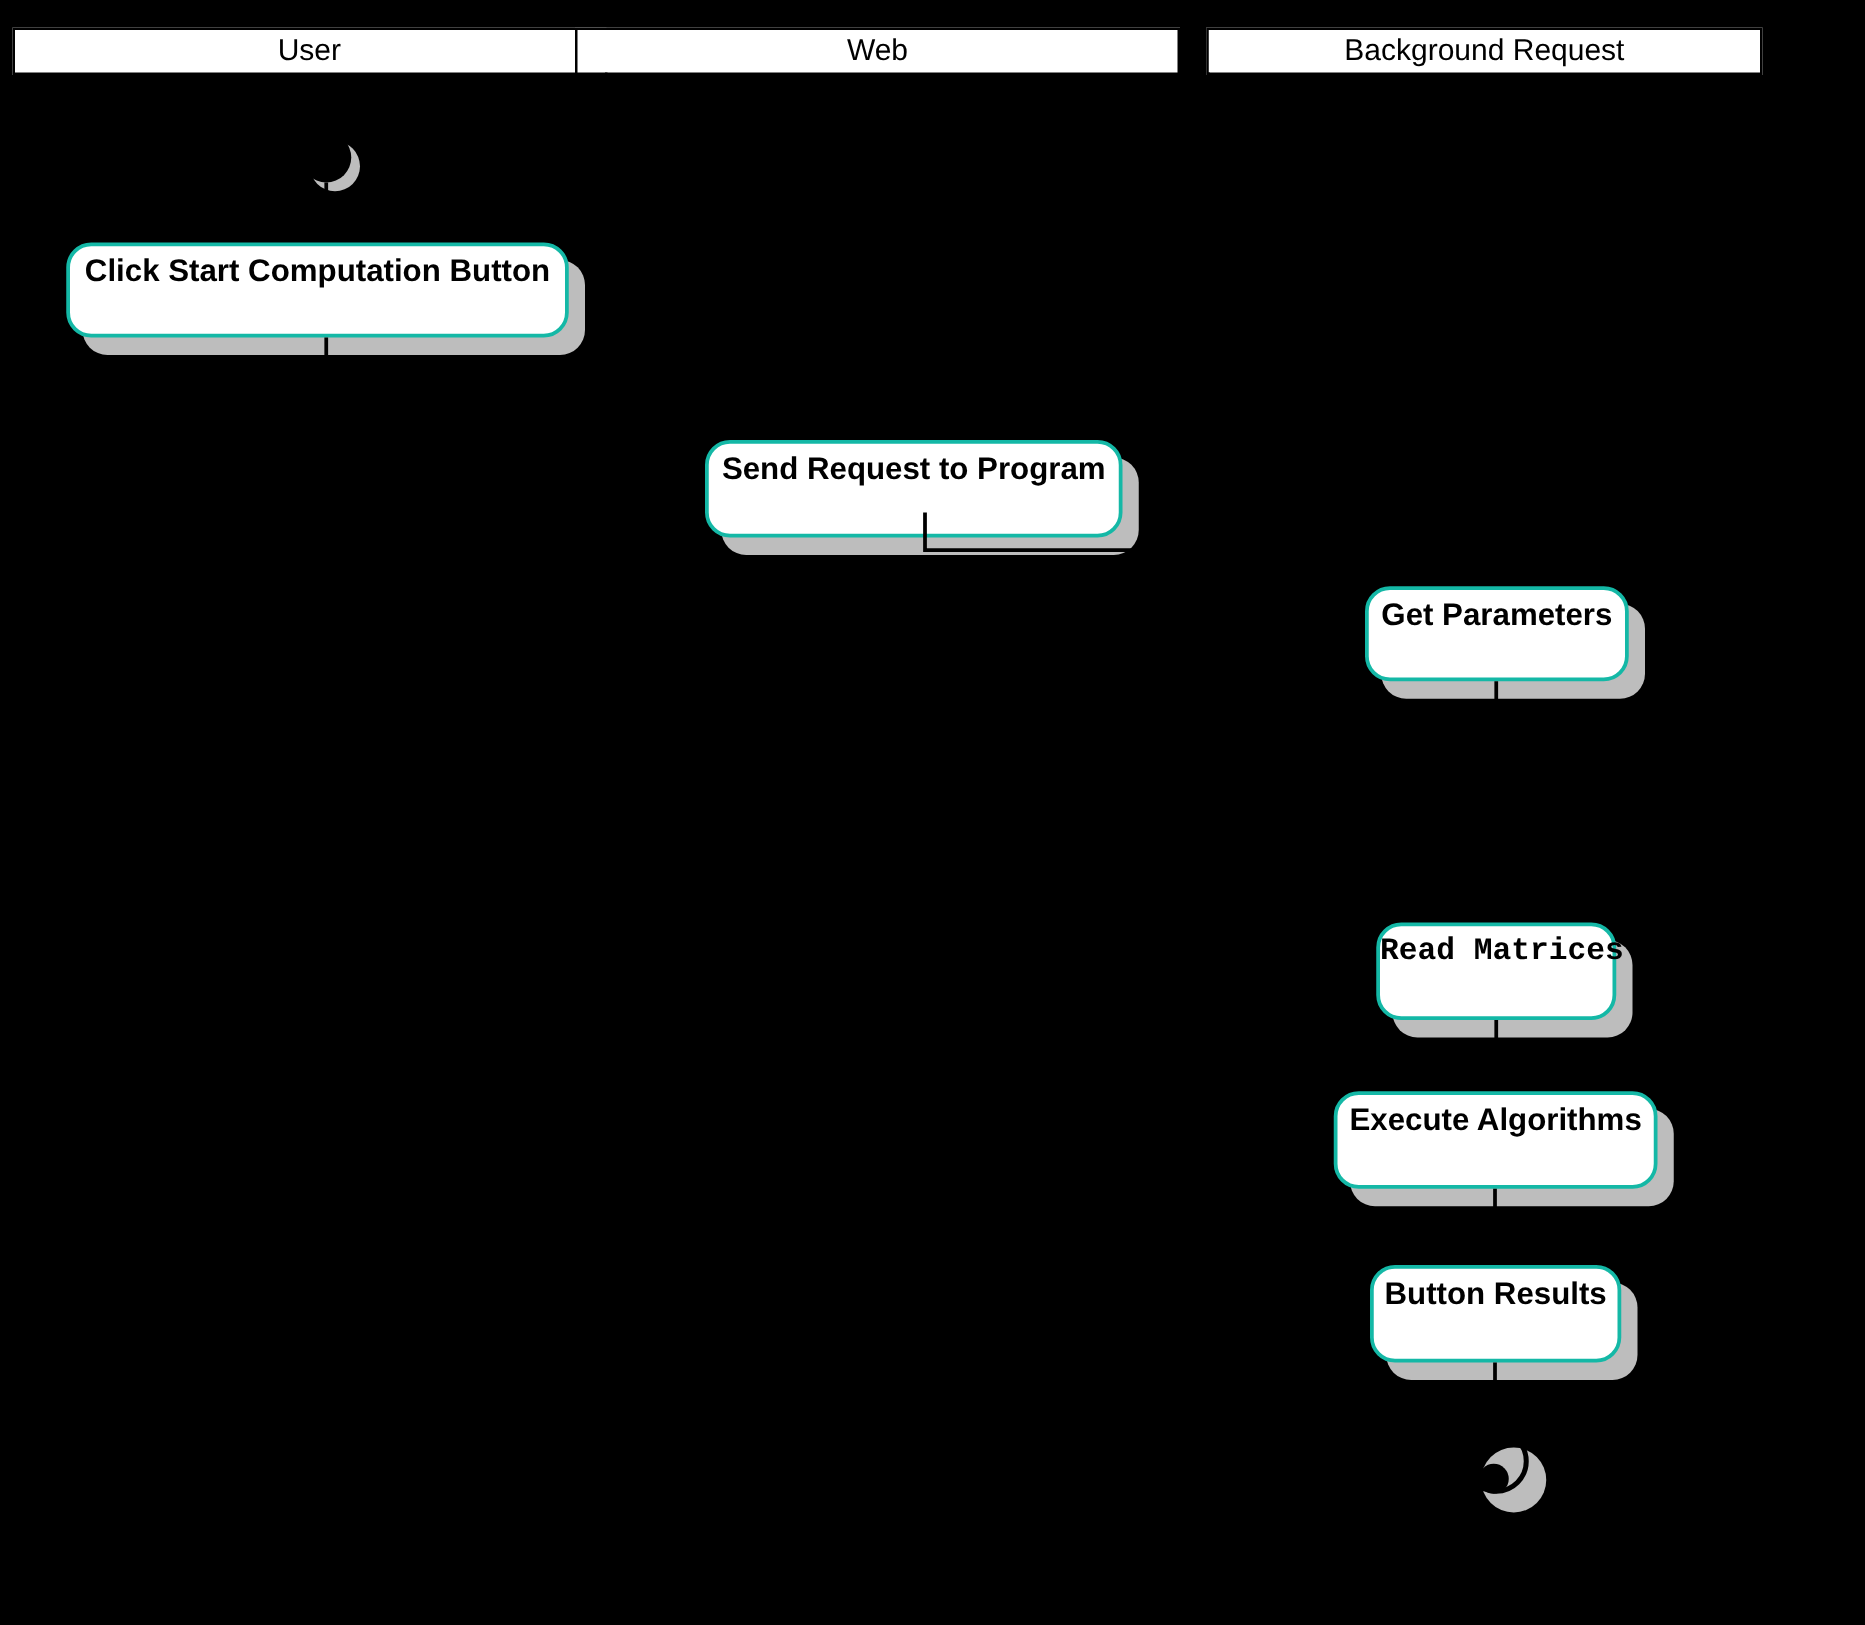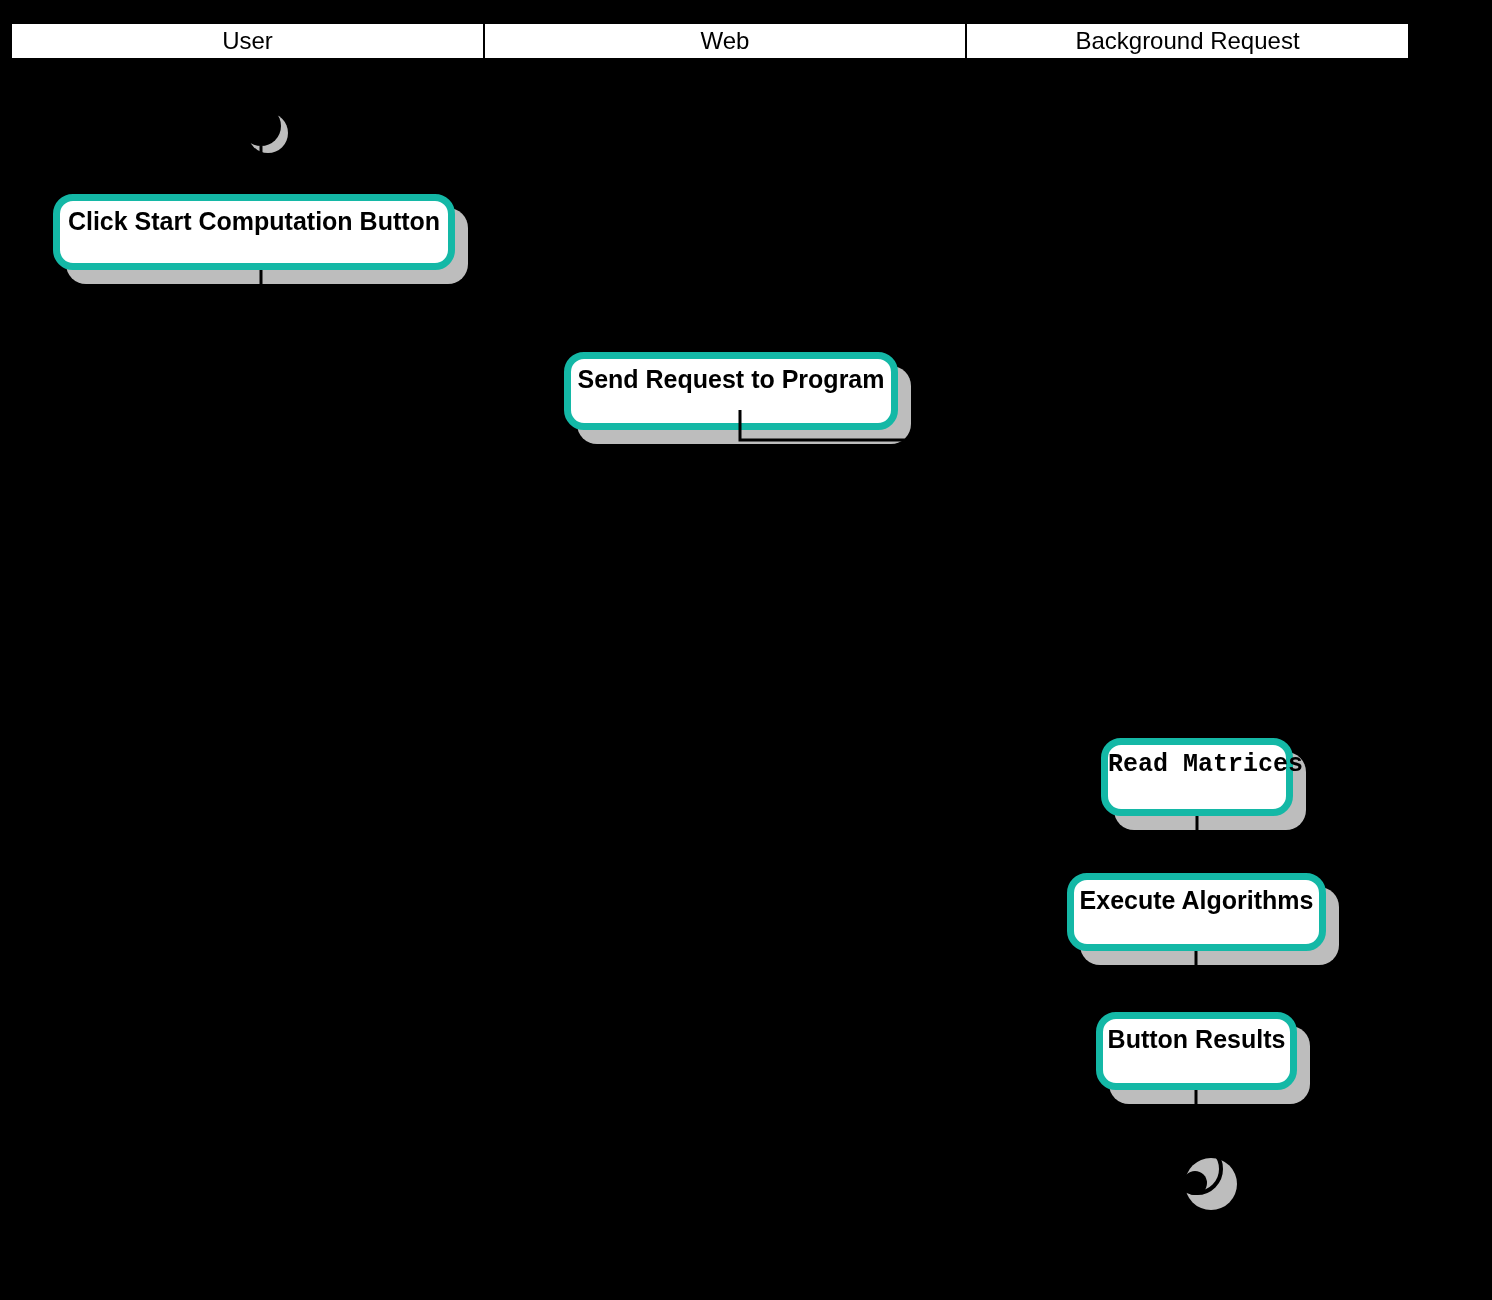--- a/index.html
+++ b/index.html
@@ -7,24 +7,24 @@
     position:relative;width:1492px;height:1300px;background:#000000;
     overflow:hidden;font-family:"Liberation Sans",sans-serif;
   }
   .lane-header{
     position:absolute;top:22px;height:38px;background:#ffffff;
     border:2px solid #000000;box-sizing:border-box;
     display:flex;align-items:center;justify-content:center;
     font-size:24px;color:#000000;white-space:nowrap;
   }
   #lane-user{left:10px;width:475px;}
-  #lane-web{left:483px;width:484px;}
+  #lane-web{left:460px;width:484px;}
   #lane-bg{left:965px;width:445px;}
   .activity{
-    position:absolute;background:#ffffff;border:7px solid #14b8a6;
+    position:absolute;background:#ffffff;border:3px solid #14b8a6;
     border-radius:20px;box-sizing:border-box;
     box-shadow:13px 14px 0 0 #bdbdbd;
     font-weight:bold;font-size:25px;line-height:30px;color:#000000;
     text-align:center;padding-top:5px;white-space:nowrap;
   }
   #a1{left:53px; top:194px; width:402px;height:76px;}
   #a2{left:564px;top:352px; width:334px;height:78px;}
   #a3{left:1092px;top:469px;width:211px;height:76px;}
   #a4{left:1074px;top:603px;width:239px;height:78px;}
   #a5{left:1101px;top:738px;width:192px;height:78px;font-family:Liberation Mono, monospace;}
@@ -36,20 +36,21 @@
 <body>
 
 <div id="canvas">
 
   <div class="lane-header" id="lane-user">User</div>
   <div class="lane-header" id="lane-web">Web</div>
   <div class="lane-header" id="lane-bg">Background Request</div>
 
   <div class="activity" id="a1">Click Start Computation Button</div>
   <div class="activity" id="a2">Send Request to Program</div>
+  <div class="activity" id="a3">Get Parameters</div>
   <div class="activity" id="a5">Read Matrices</div>
   <div class="activity" id="a6">Execute Algorithms</div>
   <div class="activity" id="a7">Button Results</div>
 
   <svg class="overlay" width="1492" height="1300" viewBox="0 0 1492 1300">
 
     <g stroke="#000000" stroke-width="2">
       <line x1="485" y1="58" x2="485" y2="1260"></line>
       <line x1="967" y1="58" x2="967" y2="1260"></line>
     </g>

